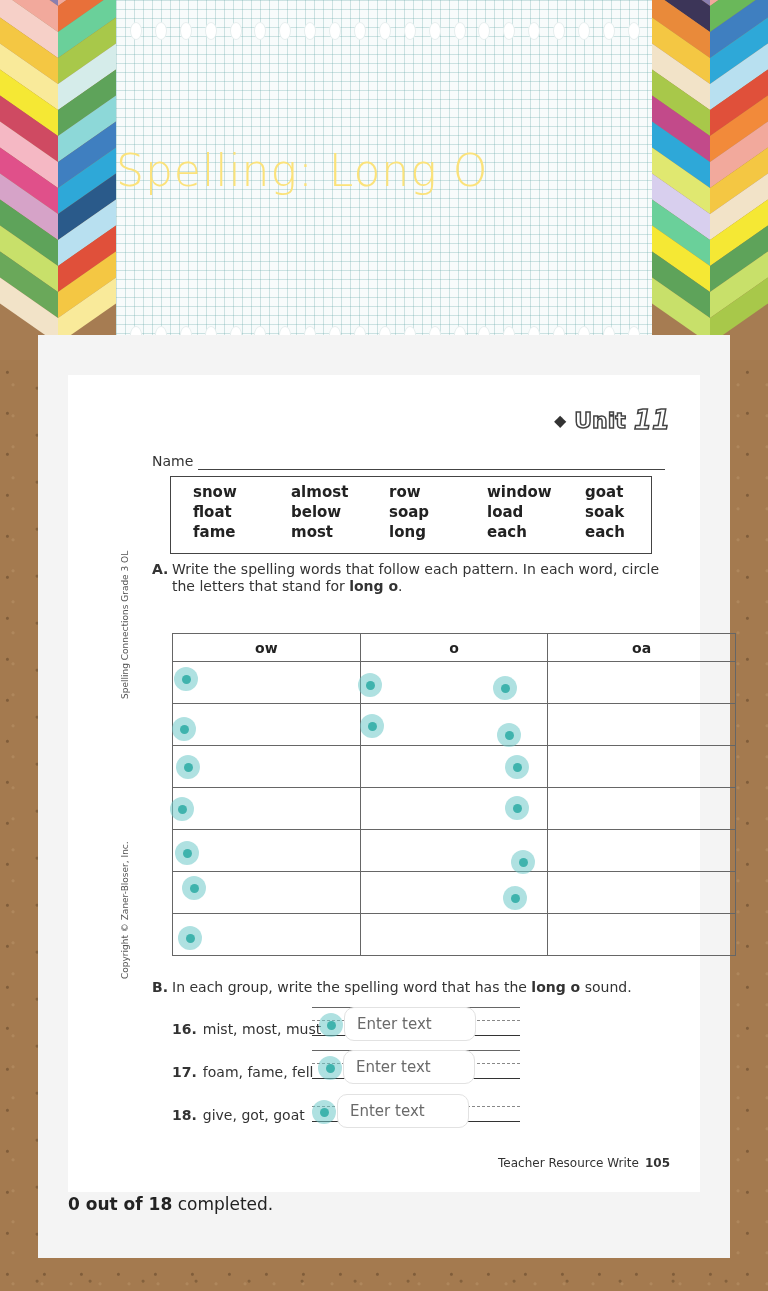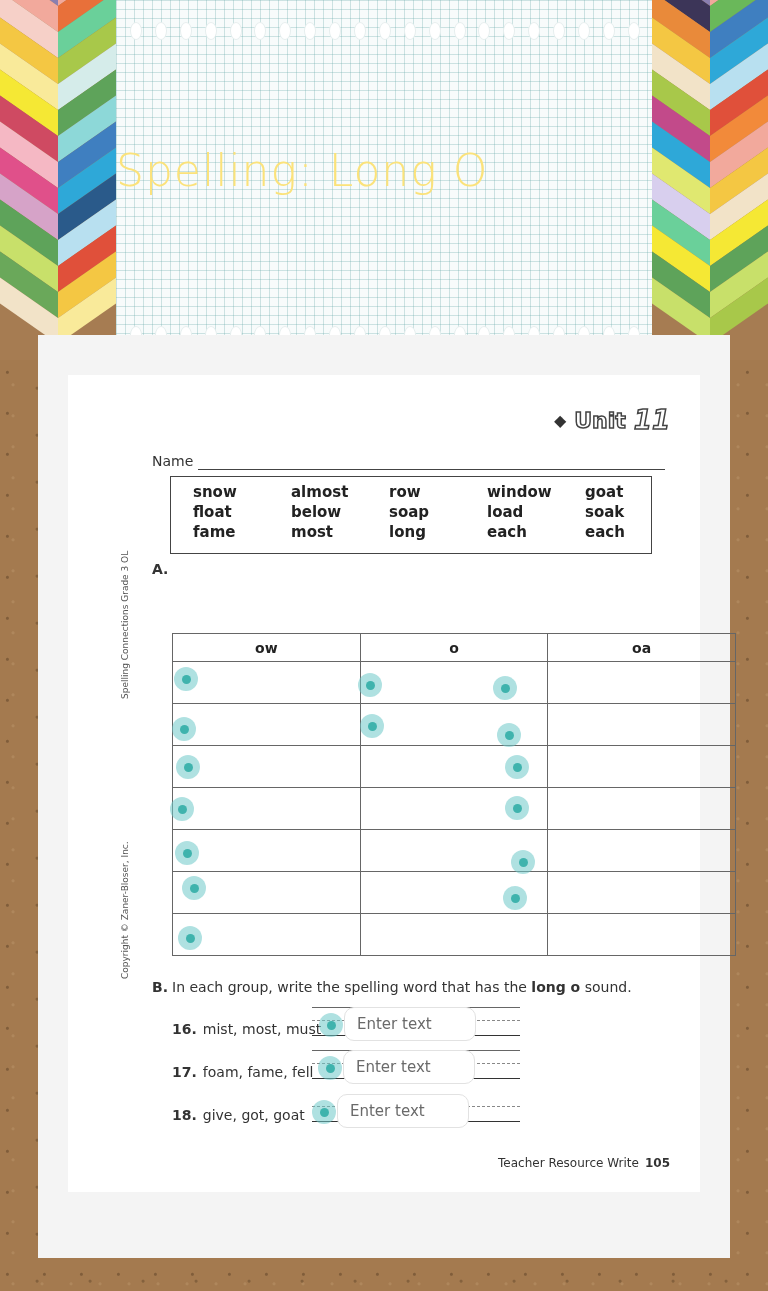--- a/index.html
+++ b/index.html
@@ -353,20 +353,21 @@
           <span>each</span>
           <span>each</span>
         </div>
     </div>
 
     <div class="side-text" style="left:52px; top:324px;">Spelling Connections Grade 3 OL</div>
     <div class="side-text" style="left:52px; top:604px;">Copyright © Zaner-Bloser, Inc.</div>
 
     <div class="sec-a">
       <span class="letter">A.</span>
+      <div class="body"><span>Write the spelling words that follow each pattern. In each word, circle the letters that stand for </span><b>long o</b><span>.</span></div>
     </div>
 
     <table class="pattern-table">
       <thead>
         <tr>
           <th>ow</th>
           <th>o</th>
           <th>oa</th>
         </tr>
       </thead>
@@ -463,13 +464,16 @@
         <div class="bot"></div>
       </div>
     <div class="dot" style="left:244px; top:725px"></div>
     <input class="text-input" style="left: 269px; top: 719px;" type="text" placeholder="Enter text">
 
     <div class="footer-ref">
       <span>Teacher Resource Write</span><b>105</b>
     </div>
   </div>
 
+  <div class="progress">
+    <b>0 out of 18</b><span> completed.</span>
+  </div>
 </div>
 
 </body></html>

